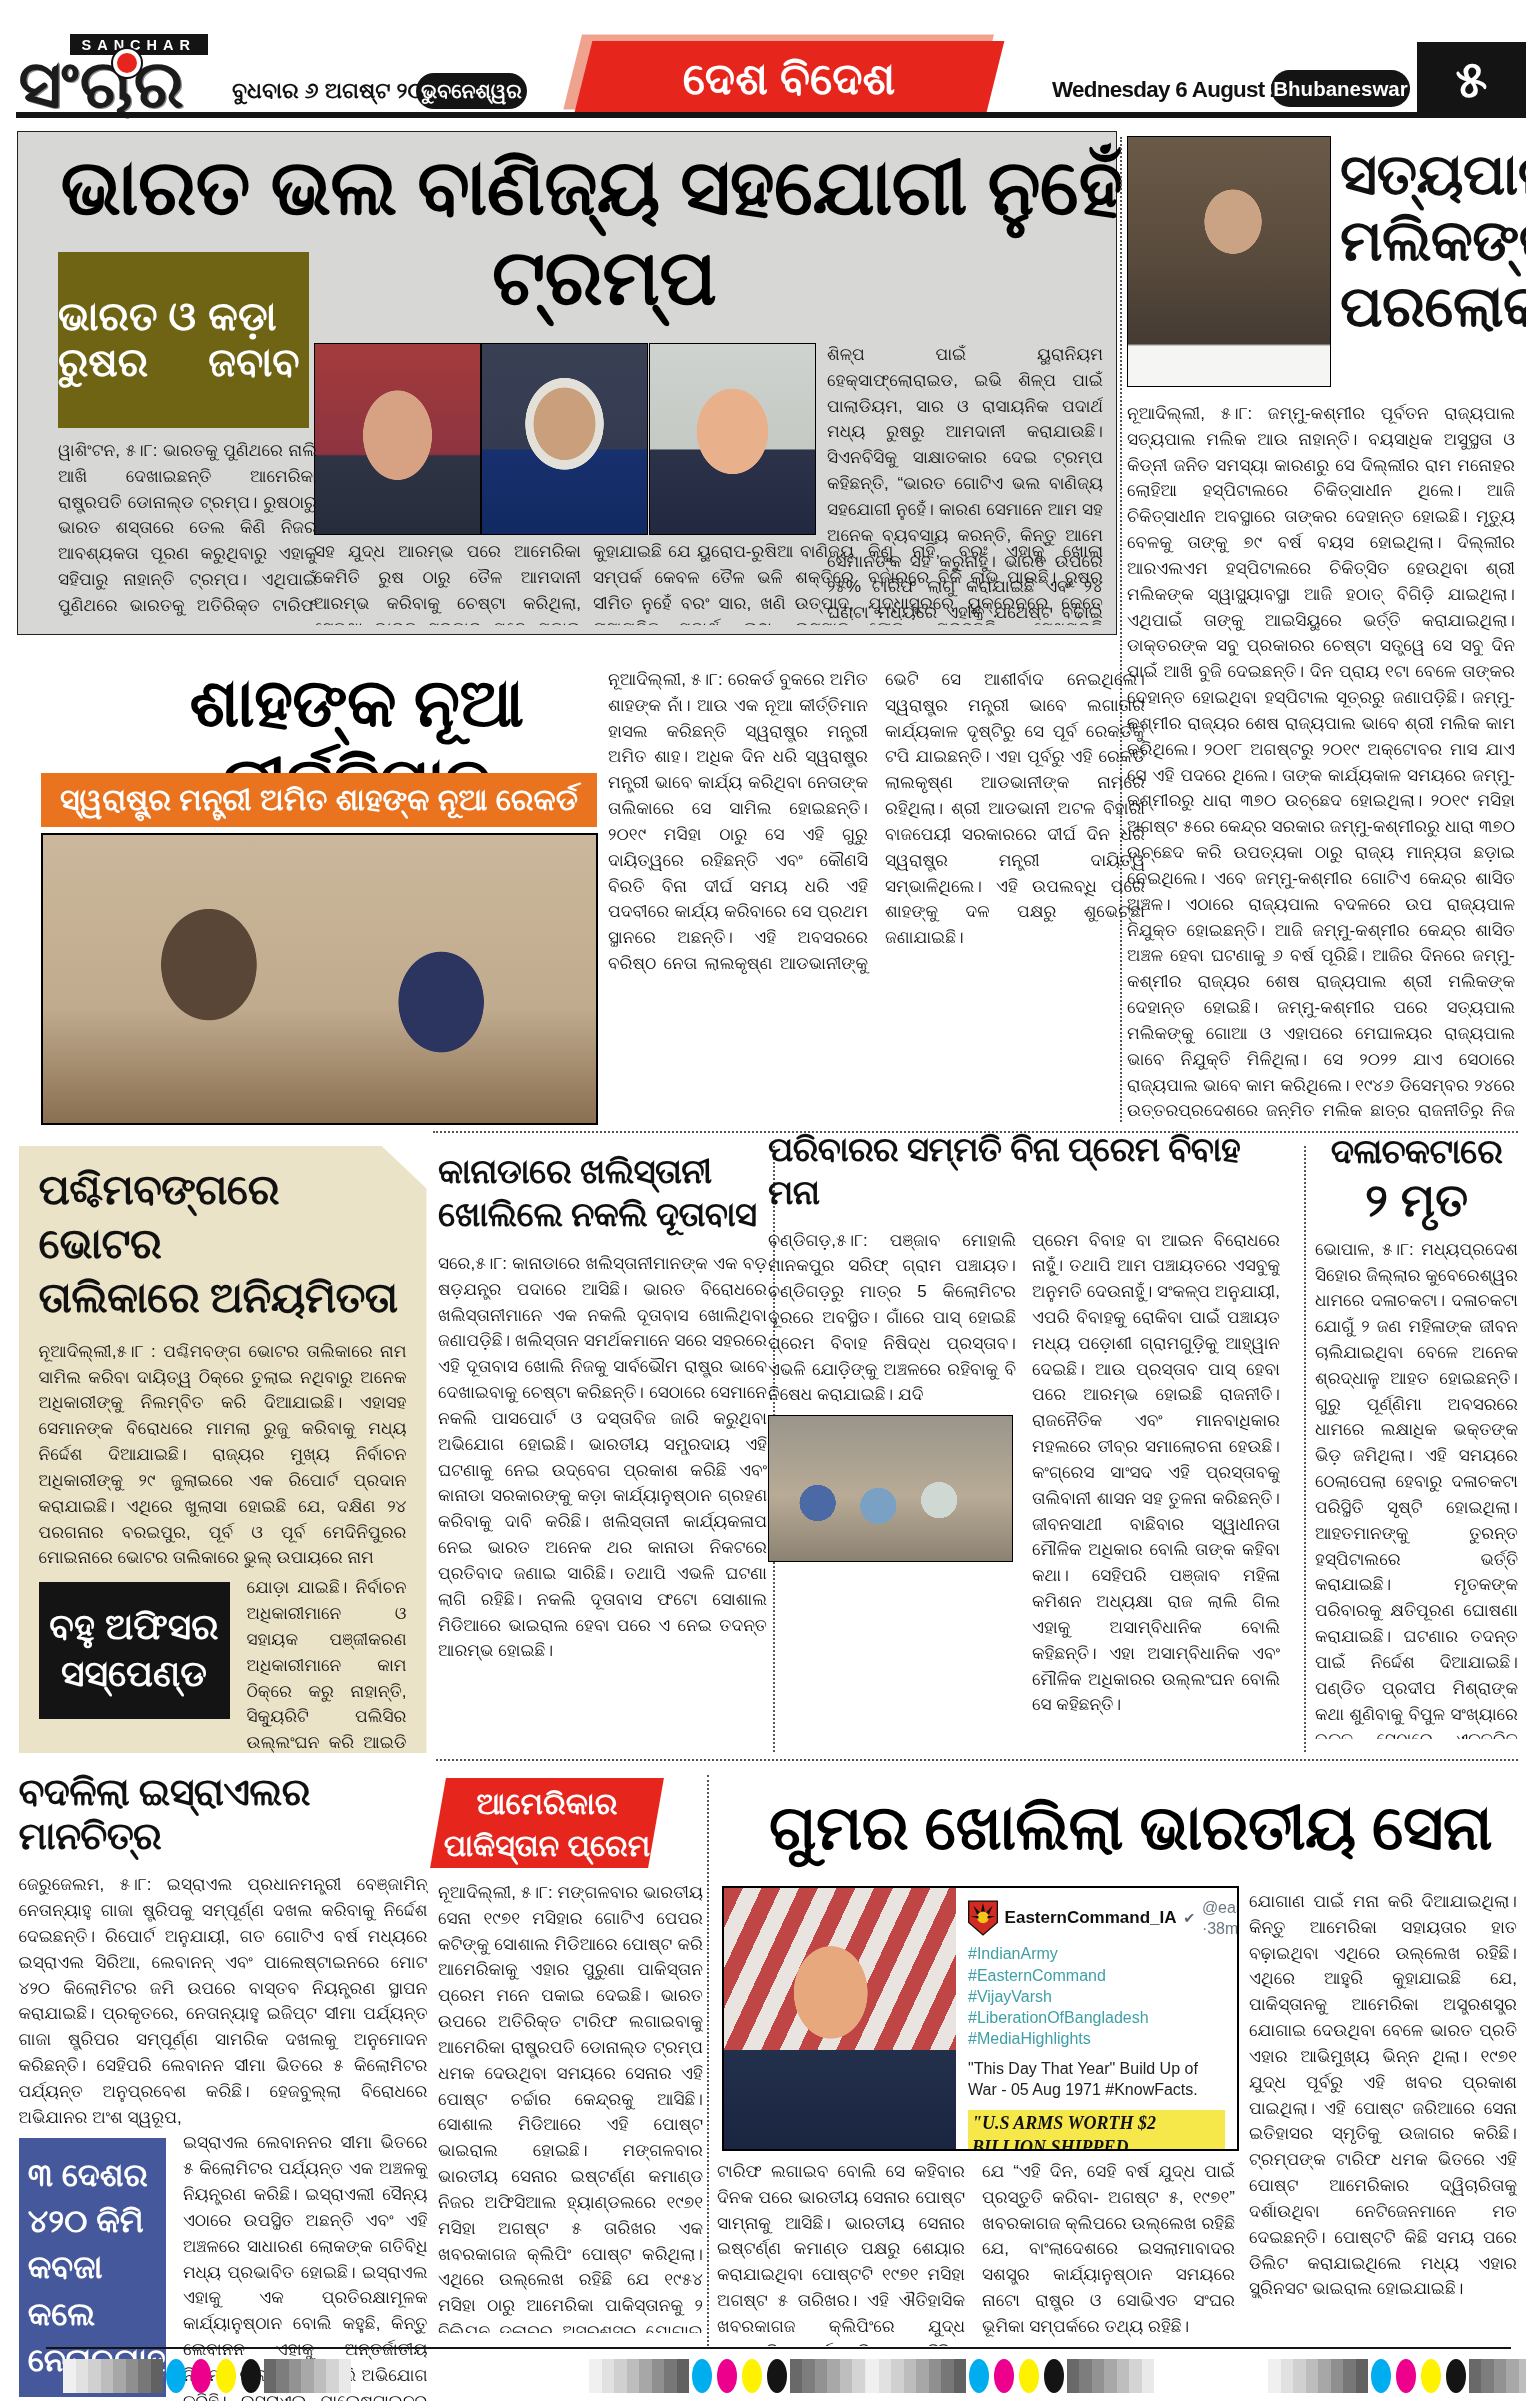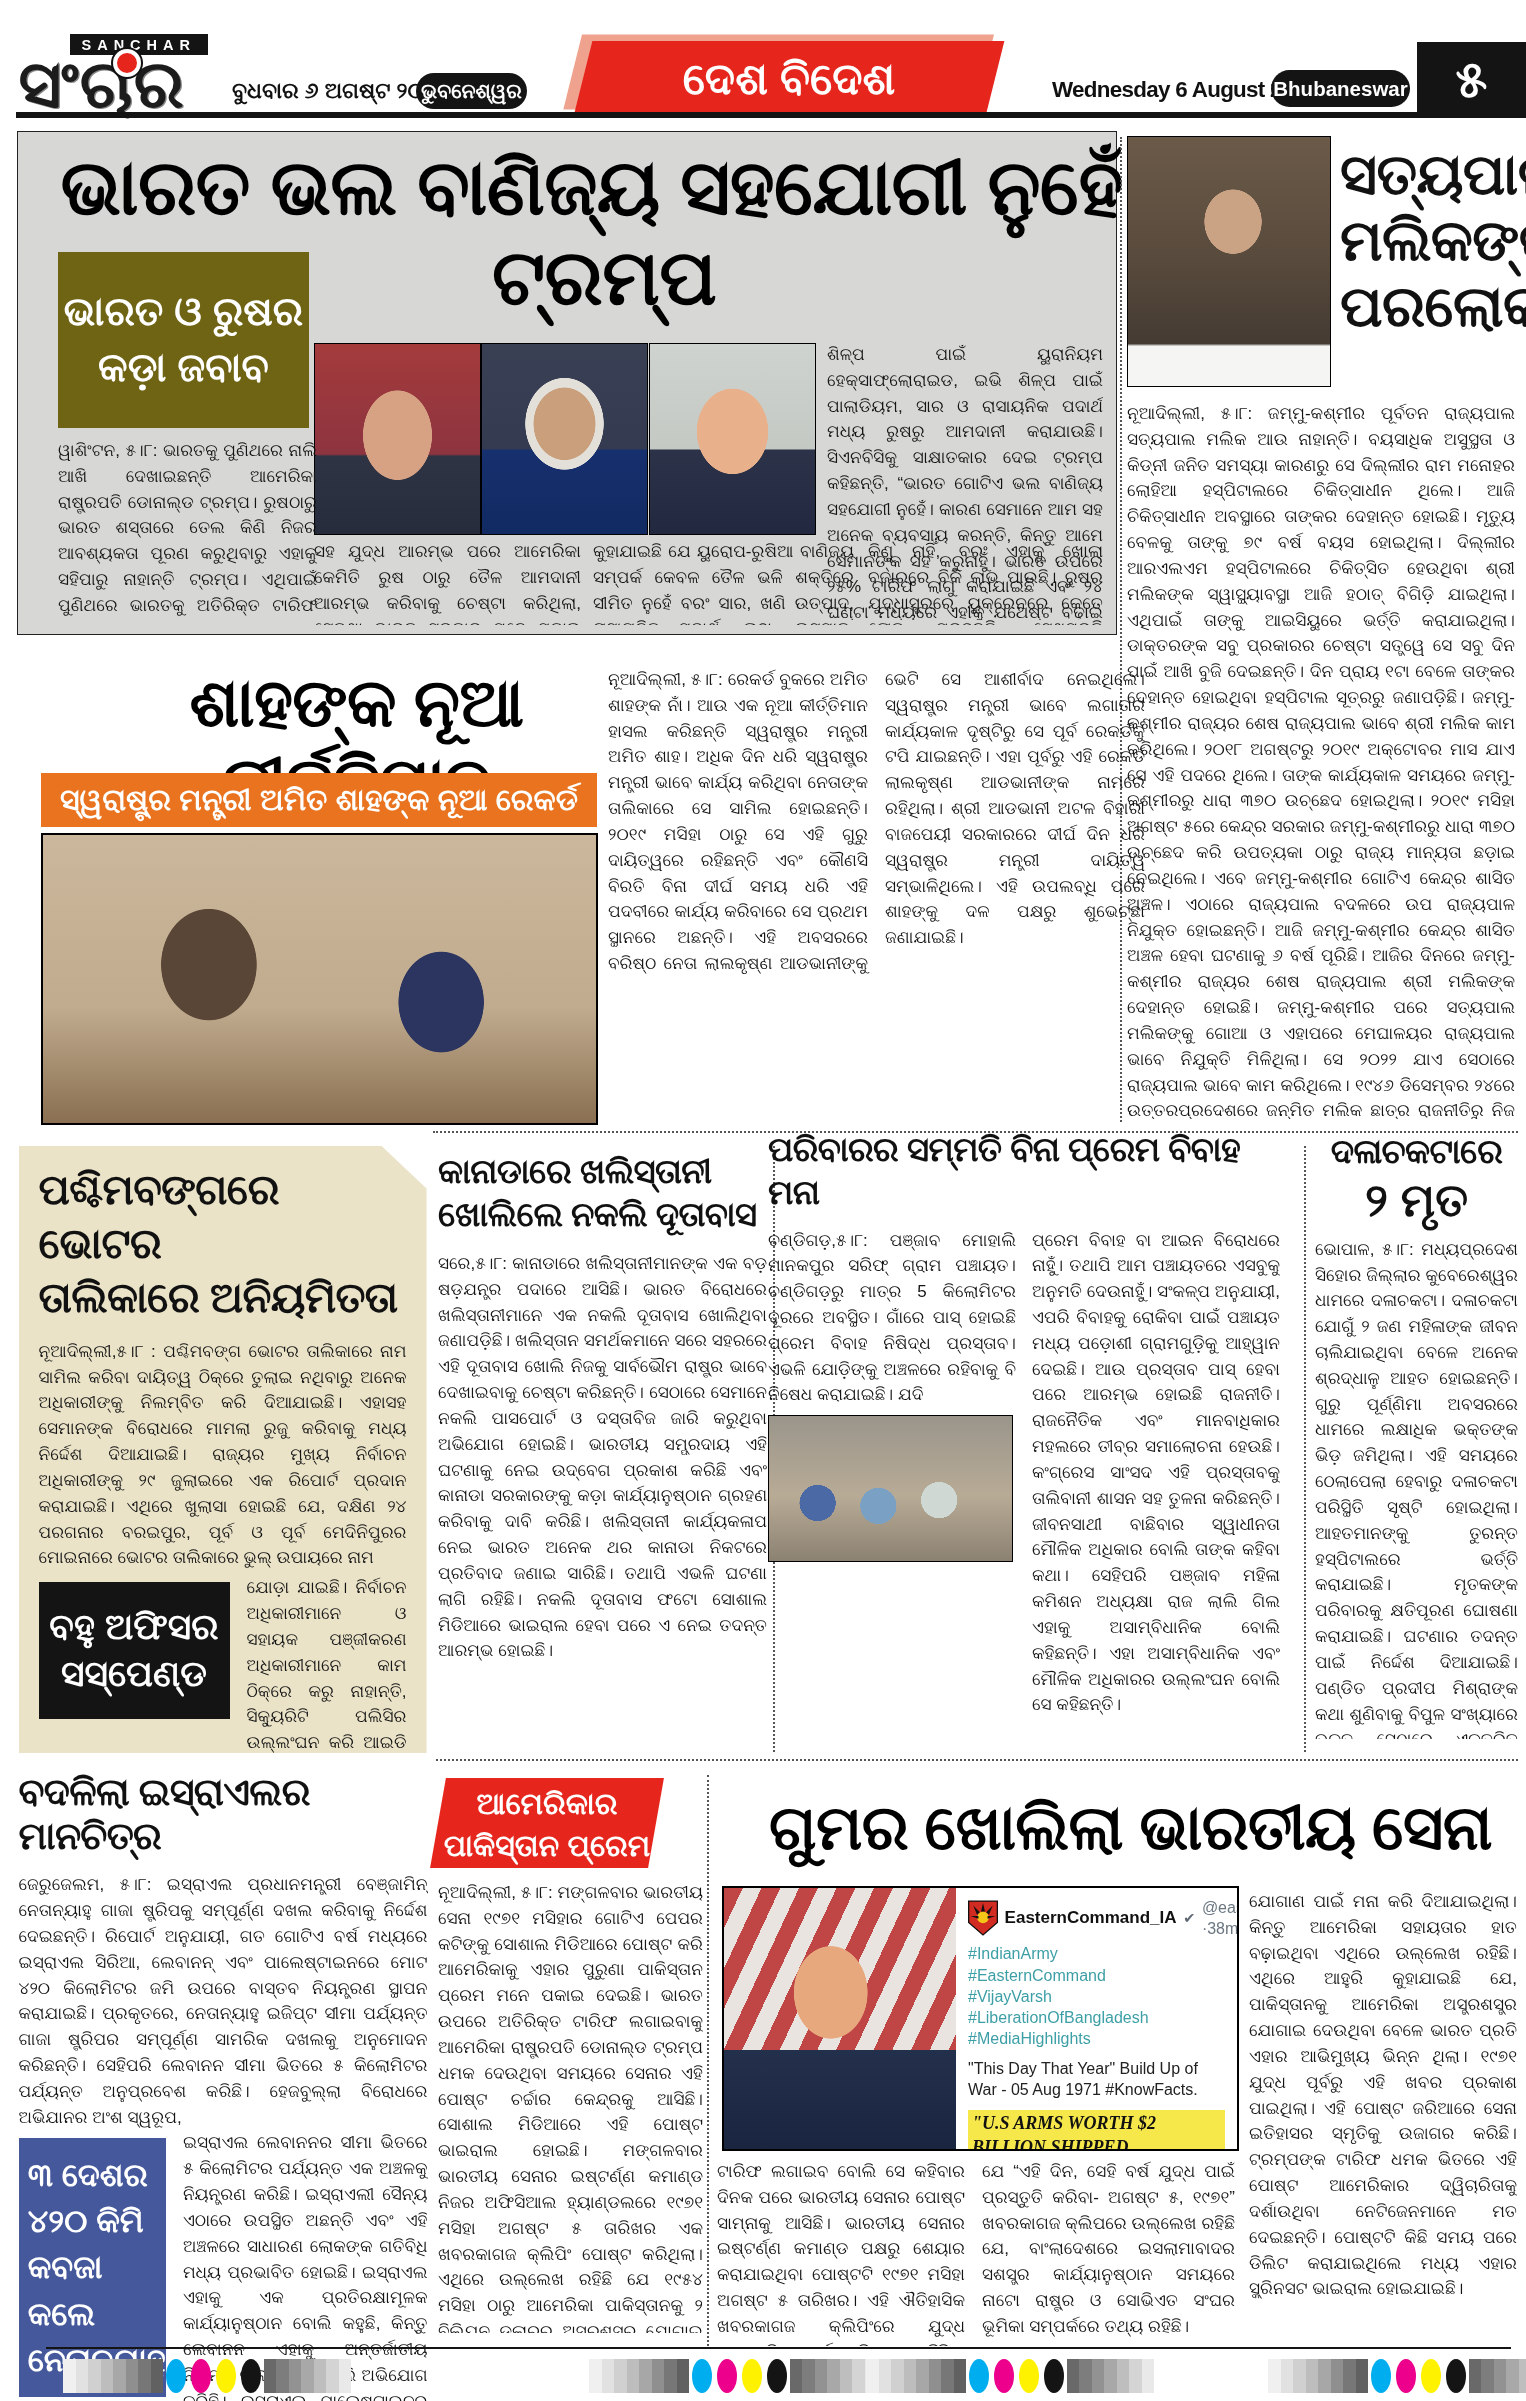--- a/index.html
+++ b/index.html
@@ -19,21 +19,21 @@
   #section-banner-red{position:absolute;inset:0;background:#e6251c;transform:skewX(-14deg);}
   #section-banner-salmon{position:absolute;inset:0;background:#efa28d;transform:skewX(-14deg) translate(-12px,-6.6px);}
   #section-banner-label{position:relative;z-index:2;font-size:44px;font-weight:900;color:#fff;
         text-align:center;line-height:75px;}
   #page-no-box{background:#141414;color:#fff;display:flex;align-items:center;justify-content:center;
         font-size:51px;font-weight:bold;}
   #masthead-rule{background:#141414;}
   
   #lead-block{background:#d7d7d5;border:1.3px solid #222;}
   #lead-headline{font-size:77px;}
-  #lead-kicker{background:#6f6414;color:#fff;display:flex;flex-direction:column;align-items:center;
+  #lead-kicker{background:#6f6414;color:#fff;display:flex;flex-direction:row;align-items:center;
         justify-content:center;gap:9.2px;font-size:40px;font-weight:900;}
   .ph{border:1.3px solid #000;}
   .ph-putin{background:
      radial-gradient(ellipse 57px 74px at 50% 48%,#d7a184 0 60%,rgba(0,0,0,0) 61%),
      linear-gradient(180deg,#a33b3b 0%,#8e3440 58%,#2e3444 59%,#262c3c 100%);}
   .ph-modi{background:
      radial-gradient(ellipse 59px 69px at 50% 42%,#c9a07b 0 52%,#e3e0da 53% 66%,rgba(0,0,0,0) 67%),
      linear-gradient(180deg,#3a4054 0%,#343a50 55%,#17306e 56%,#122a62 100%);}
   .ph-trump{background:
      radial-gradient(ellipse 61px 73px at 50% 46%,#e8b08b 0 58%,rgba(0,0,0,0) 59%),

